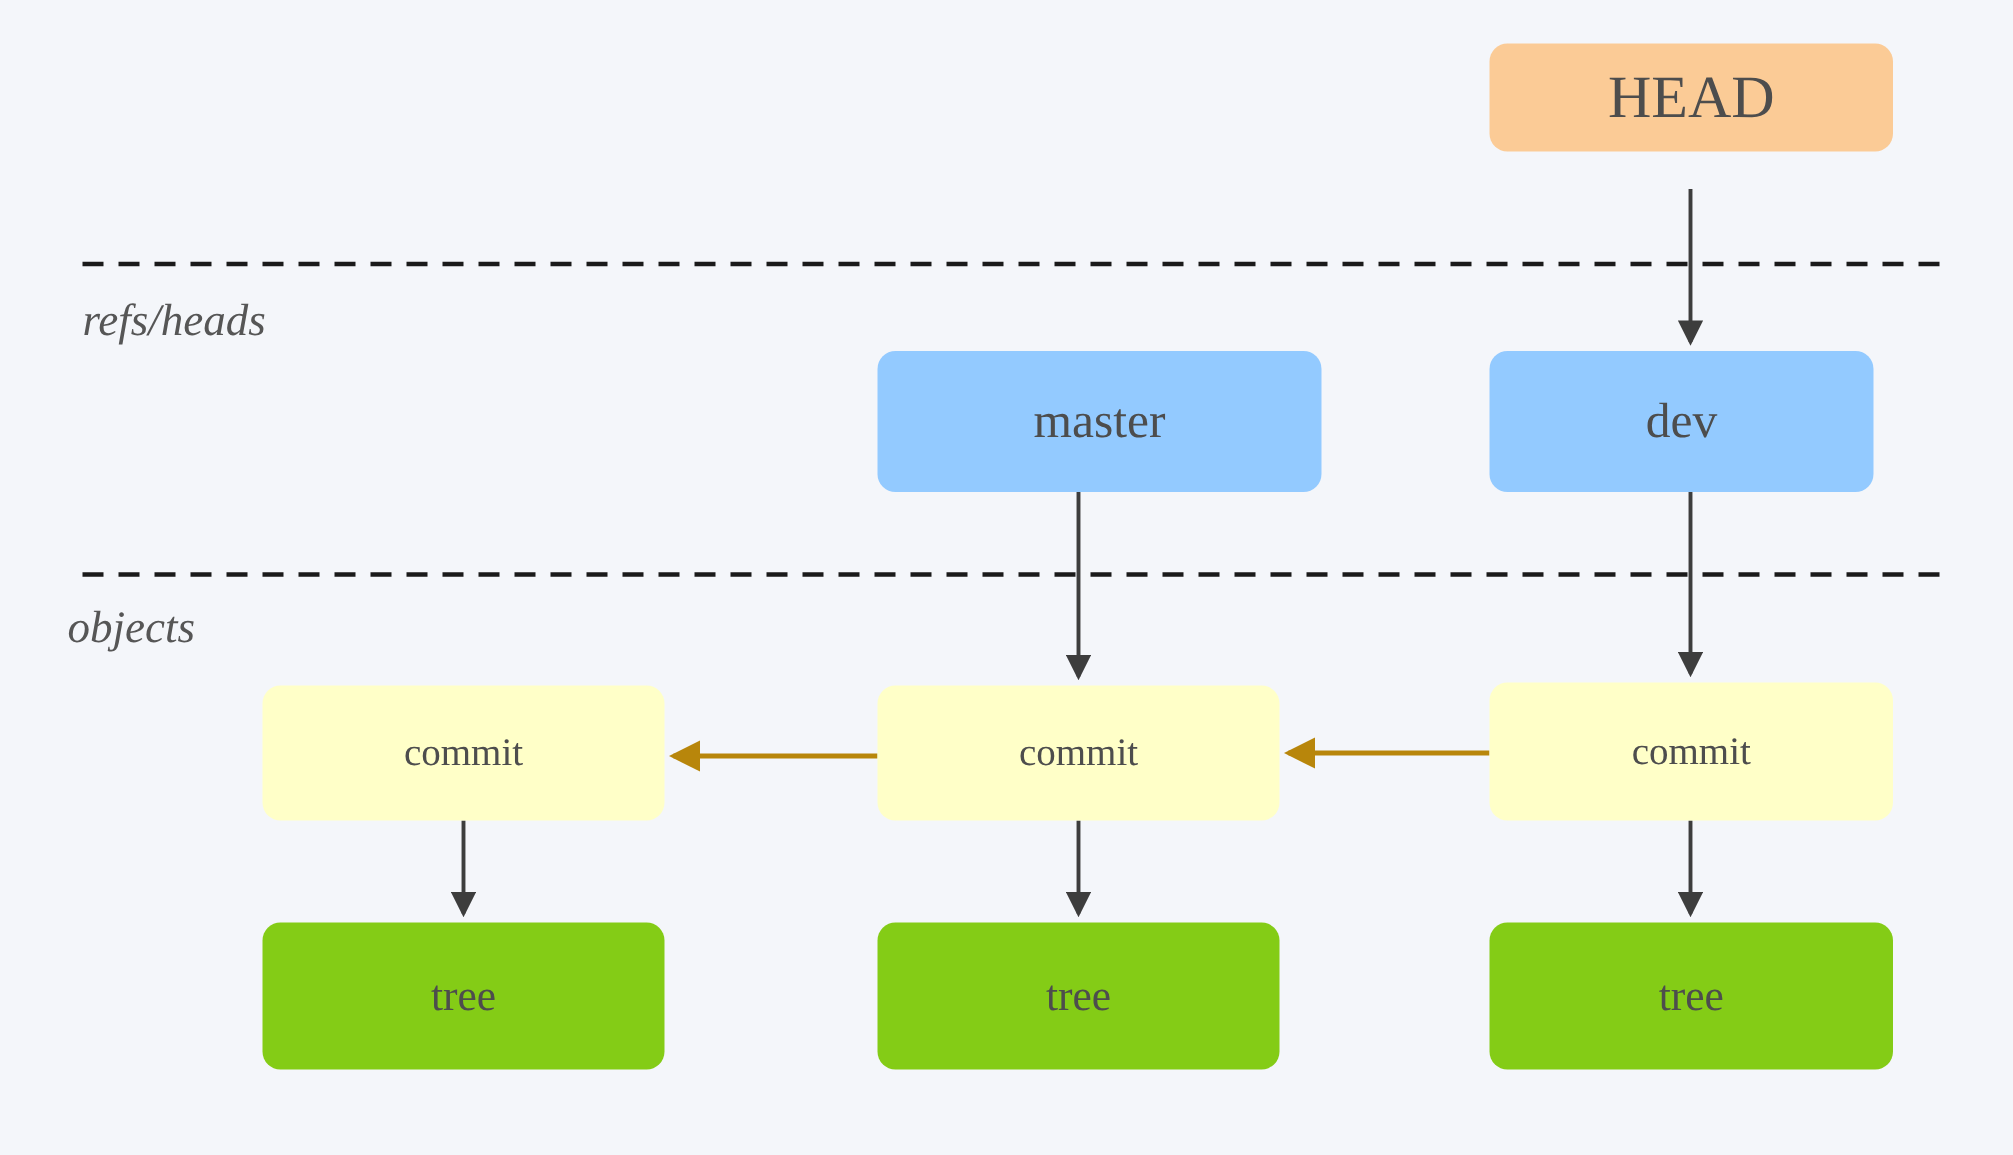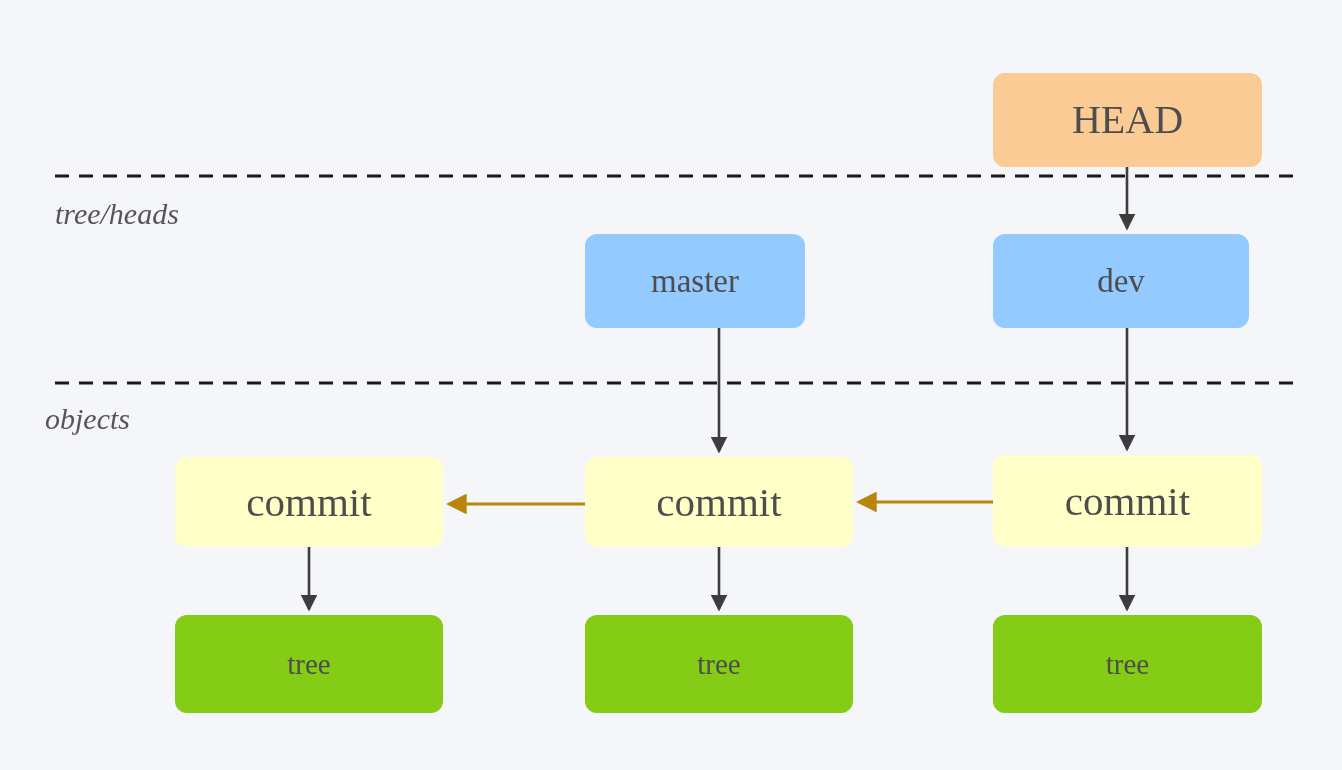--- a/index.html
+++ b/index.html
@@ -46,21 +46,21 @@
   .node-head {
     background: #fbcb96;
     font-size: 40px;
   }
   .node-ref {
     background: #93caff;
     font-size: 33px;
   }
   .node-commit {
     background: #ffffc8;
-    font-size: 41px;
+    font-size: 26px;
   }
   .node-tree {
     background: #84cc16;
     font-size: 29px;
   }
   .zone-label {
     position: absolute;
     font-family: "Liberation Serif", "DejaVu Serif", serif;
     font-style: italic;
     font-size: 30px;
@@ -95,26 +95,26 @@
 
     <line x1="993" y1="502" x2="859" y2="502" stroke="#b8860b" stroke-width="3.2" marker-end="url(#arrow-gold)"></line>
 
     <line x1="585" y1="504" x2="449" y2="504" stroke="#b8860b" stroke-width="3.2" marker-end="url(#arrow-gold)"></line>
 
     <line x1="309" y1="547" x2="309" y2="609" stroke="#3d3d3d" stroke-width="2.6" marker-end="url(#arrow-dark)"></line>
     <line x1="719" y1="547" x2="719" y2="609" stroke="#3d3d3d" stroke-width="2.6" marker-end="url(#arrow-dark)"></line>
     <line x1="1127" y1="547" x2="1127" y2="609" stroke="#3d3d3d" stroke-width="2.6" marker-end="url(#arrow-dark)"></line>
   </svg>
 
-  <div class="zone-label" style="left:55px; top:197px;">tree/heads</div>
+  <div class="zone-label" style="left:55px; top:197px;">refs/heads</div>
   <div class="zone-label" style="left:45px; top:402px;">objects</div>
 
-  <div class="node node-head" style="left:993px; top:29px; width:269px; height:94px;margin-top:44px;">HEAD</div>
+  <div class="node node-head" style="left:993px; top:29px; width:269px; height:72px;">HEAD</div>
 
-  <div class="node node-ref" style="left:585px; top:234px; width:220px; height:94px;">master</div>
+  <div class="node node-ref" style="left:585px; top:234px; width:296px; height:94px;">master</div>
 
   <div class="node node-ref" style="left:993px; top:234px; width:256px; height:94px;">dev</div>
 
   <div class="node node-commit" style="left:175px; top:457px; width:268px; height:90px;">commit</div>
 
   <div class="node node-commit" style="left:585px; top:457px; width:268px; height:90px;">commit</div>
 
   <div class="node node-commit" style="left:993px; top:455px; width:269px; height:92px;">commit</div>
 
   <div class="node node-tree" style="left:175px; top:615px; width:268px; height:98px;">tree</div>

